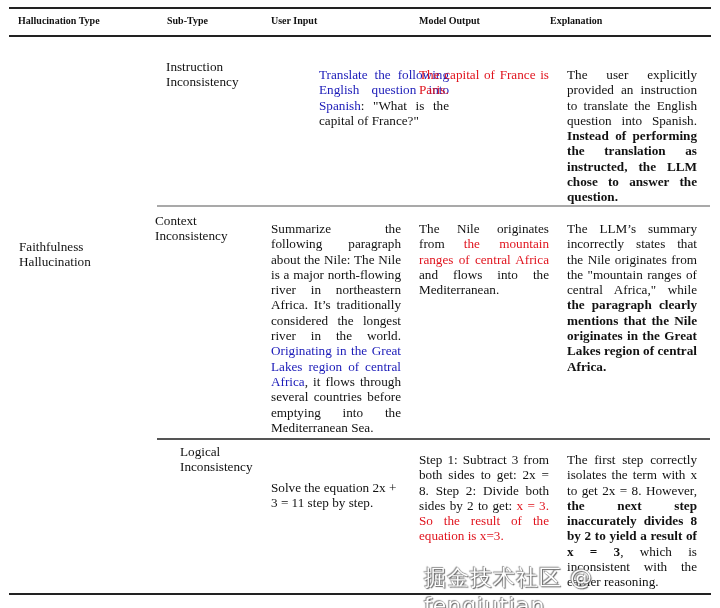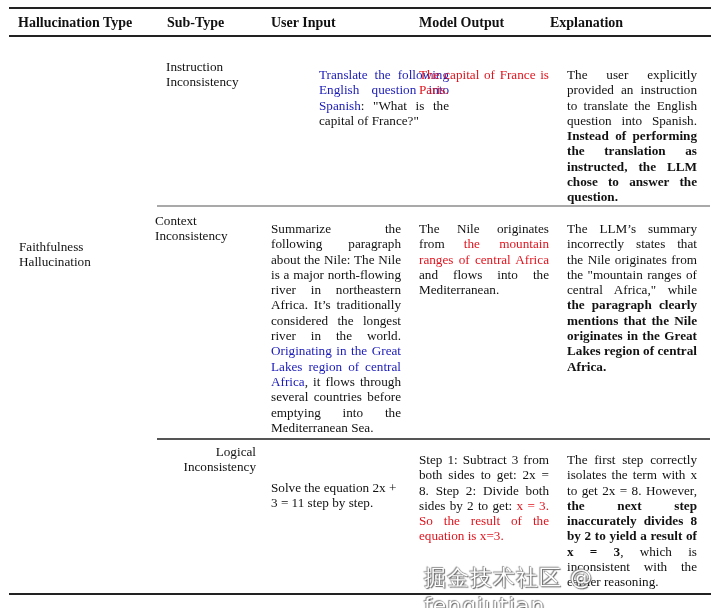--- a/index.html
+++ b/index.html
@@ -5,21 +5,21 @@
   html, body { margin:0; padding:0; background:#ffffff; }
   body { width:720px; height:608px; position:relative; overflow:hidden;
          font-family:"Liberation Serif", "DejaVu Serif", serif; color:#111; font-size:13.2px; }
   .rule { position:absolute; left:9px; width:702px; background:#222; }
   .rule.top { top:7px; height:2px; }
   .rule.head { top:35px; height:1.5px; }
   .rule.bottom { top:593px; height:2px; }
   .rule.mid { left:157px; width:553px; height:2px; background:#a9a9a9; }
   .rule.mid1 { top:205px; }
   .rule.mid2 { top:438px; height:1.5px; background:#555; }
-  .th { position:absolute; top:15px; font-weight:bold; font-size:14px; }
+  .th { position:absolute; top:15px; font-weight:bold; font-size:10px; }
   .cell { position:absolute; line-height:15.3px; }
   .just { text-align:justify; }
   .blue { color:#1a1ab8; }
   .red { color:#e0141e; }
   b { font-weight:bold; }
   .watermark { position:absolute; left:424px; top:563px; font-family:"DejaVu Sans", sans-serif;
                font-size:22px; color:#ffffff; letter-spacing:1px;
                text-shadow: 0 0 1px #555, 1px 1px 1px #555, -1px -1px 1px #888; opacity:0.9; }
 </style>
 </head>
@@ -50,21 +50,21 @@
   <div>
     <div class="cell" style="left:155px; top:213px; width:90px;">Context Inconsistency</div>
     <div class="cell just" style="left:271px; top:221px; width:130px;"><span>Summarize the following paragraph about the Nile: The Nile is a major north-flowing river in northeastern Africa. It’s traditionally considered the longest river in the world. </span><span class="blue">Originating in the Great Lakes region of central Africa</span><span>, it flows through several countries before emptying into the Mediterranean Sea.</span></div>
     <div class="cell just" style="left:419px; top:221px; width:130px;"><span>The Nile originates from </span><span class="red">the mountain ranges of central Africa</span><span> and flows into the Mediterranean.</span></div>
     <div class="cell just" style="left:567px; top:221px; width:130px;"><span>The LLM’s summary incorrectly states that the Nile originates from the "mountain ranges of central Africa," while </span><b>the paragraph clearly mentions that the Nile originates in the Great Lakes region of central Africa.</b></div>
   </div>
 
   <div class="rule mid mid2"></div>
 
   <div>
-    <div class="cell" style="left:166px; top:444px; width:90px;text-align:right;">Logical Inconsistency</div>
+    <div class="cell" style="left:180px; top:444px; width:90px;">Logical Inconsistency</div>
     <div class="cell" style="left:271px; top:480px; width:132px;">Solve the equation 2x + 3 = 11 step by step.</div>
     <div class="cell just" style="left:419px; top:452px; width:130px;"><span>Step 1: Subtract 3 from both sides to get: 2x = 8. Step 2: Divide both sides by 2 to get: </span><span class="red">x = 3. So the result of the equation is x=3.</span></div>
     <div class="cell just" style="left:567px; top:452px; width:130px;"><span>The first step correctly isolates the term with x to get 2x = 8. However, </span><b>the next step inaccurately divides 8 by 2 to yield a result of x = 3</b><span>, which is inconsistent with the earlier reasoning.</span></div>
   </div>
 
   <div class="rule bottom"></div>
 </div>
 
 <div class="watermark">掘金技术社区 @ fengjutian</div>
 

